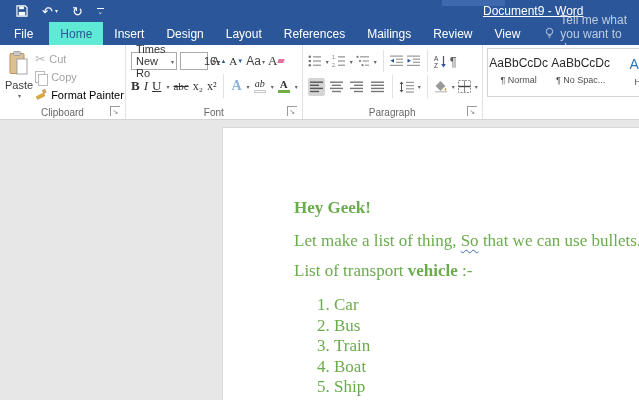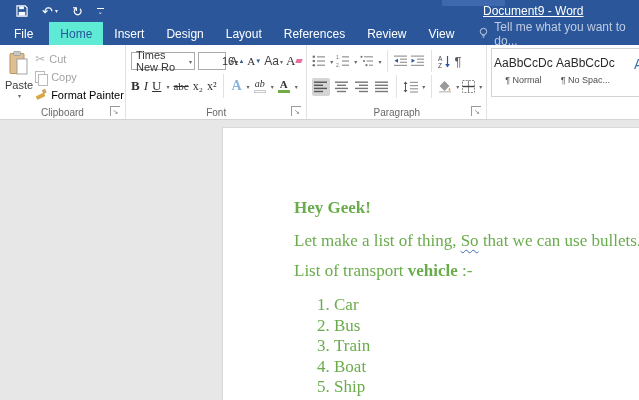--- a/index.html
+++ b/index.html
@@ -40,21 +40,21 @@
   .clip-col{display:flex;flex-direction:column;justify-content:flex-start;gap:1px;margin-left:2px;}
   .clip-btn{display:flex;align-items:center;gap:4px;font-size:11px;height:17px;white-space:nowrap;}
   .disabled{color:#a3a3a3;}
   .copy-ic{position:relative;width:8px;height:10px;border:1px solid #b9b9b9;background:#fff;margin-right:2px;}
   .copy-ic::after{content:"";position:absolute;left:2px;top:2px;width:8px;height:10px;border:1px solid #b9b9b9;background:#fff;}
 
   
   .g-font{width:204px;display:flex;flex-direction:column;}
   .font-row1{display:flex;align-items:center;height:22px;gap:3px;}
   .combo{border:1px solid #ababab;height:18px;display:flex;align-items:center;justify-content:space-between;font-size:11px;color:#333;padding:0 2px 0 4px;box-sizing:border-box;background:#fff;}
-  .combo-name{width:64px;}
+  .combo-name{width:46px;}
   .combo-size{width:28px;padding-left:23px;}
   .font-row2{display:flex;align-items:center;height:24px;gap:4px;margin-top:2px;}
   .ltr{font-family:"Liberation Serif",serif;font-size:13px;color:#333;}
   .b-bold{font-weight:bold;}
   .b-italic{font-style:italic;}
   .b-underline{text-decoration:underline;}
   .b-strike{font-size:11px;text-decoration:line-through;}
   .grow-shrink{position:relative;font-family:"Liberation Serif",serif;color:#333;}
   .tri-up{color:#2b579a;font-size:6px;vertical-align:top;}
   .effects-a{font-family:"Liberation Serif",serif;font-weight:bold;font-size:14px;color:#8ab4dd;}
@@ -113,20 +113,21 @@
   <div class="win-title">Document9 - Word</div>
 </div>
 
 <div class="tabrow">
   <span class="tab tab-file">File</span>
   <span class="tab active">Home</span>
   <span class="tab">Insert</span>
   <span class="tab">Design</span>
   <span class="tab">Layout</span>
   <span class="tab">References</span>
+  <span class="tab">Mailings</span>
   <span class="tab">Review</span>
   <span class="tab">View</span>
   <span class="tellme">
     <span>
       <svg width="11" height="12" viewBox="0 0 11 12">
           <circle cx="5.5" cy="4.5" r="3.2" fill="none" stroke="#bfcbe2" stroke-width="1"></circle>
           <line x1="4.3" y1="8.6" x2="6.7" y2="8.6" stroke="#bfcbe2" stroke-width="1"></line>
           <line x1="4.6" y1="10.2" x2="6.4" y2="10.2" stroke="#bfcbe2" stroke-width="1"></line>
         </svg>
     </span>

